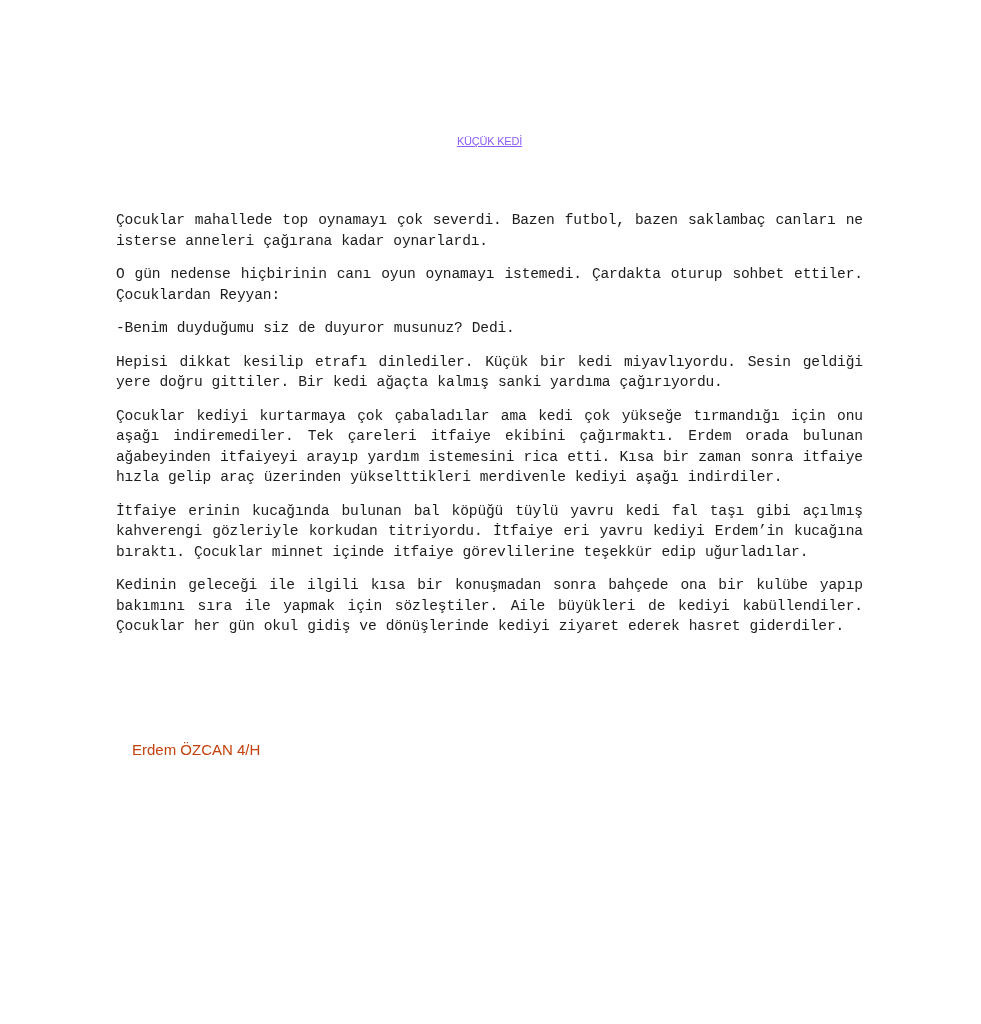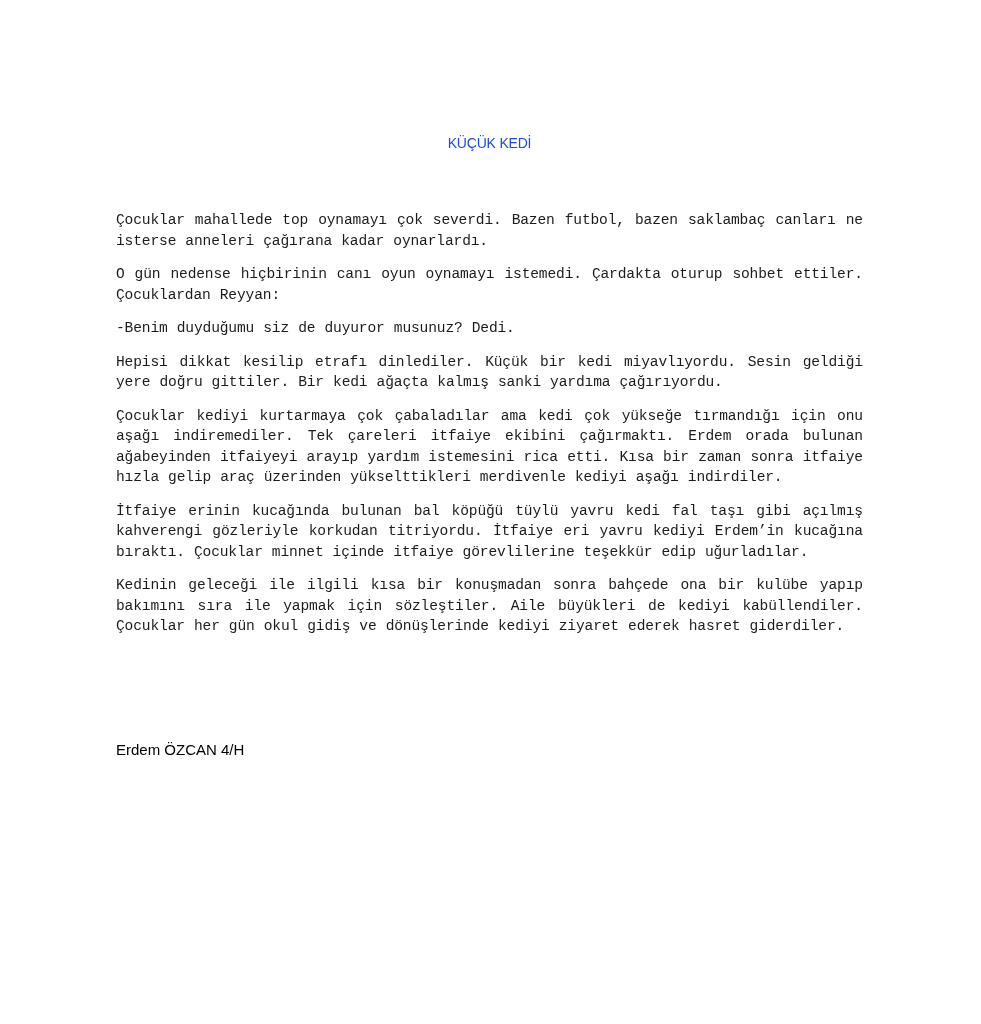--- a/index.html
+++ b/index.html
@@ -20,23 +20,24 @@
       left: 116px;
       top: 0;
       width: 747px;
     }
     .title {
       position: absolute;
       top: 135px;
       left: 0;
       width: 747px;
       text-align: center;
-      font-size: 14px;
+      font-size: 11px;
       letter-spacing: -0.2px;
-      color: #1d4ed8;
+      color: #8b5cf6;
+      text-decoration: underline;
     }
     .body-text {
       position: absolute;
       top: 210px;
       left: 0;
       width: 747px;
       font-family: Liberation Mono, monospace;
     }
     .para {
       margin: 0 0 13px 0;
@@ -45,23 +46,23 @@
       text-align: justify;
       letter-spacing: -0.15px;
       word-spacing: 0.5px;
       transform: scaleX(0.96);
       transform-origin: left top;
       width: 778px;
     }
     .signature {
       position: absolute;
       top: 741px;
-      left: 0;
+      left: 16px;
       font-size: 15px;
-      color: #000000;
+      color: #c2410c;
     }
   </style>
 </head>
 <body>
 
 <div class="page">
   <div class="title">KÜÇÜK KEDİ</div>
 
   <div class="body-text">
     <p class="para">Çocuklar mahallede top oynamayı çok severdi. Bazen futbol, bazen saklambaç canları ne isterse anneleri çağırana kadar oynarlardı.</p>

